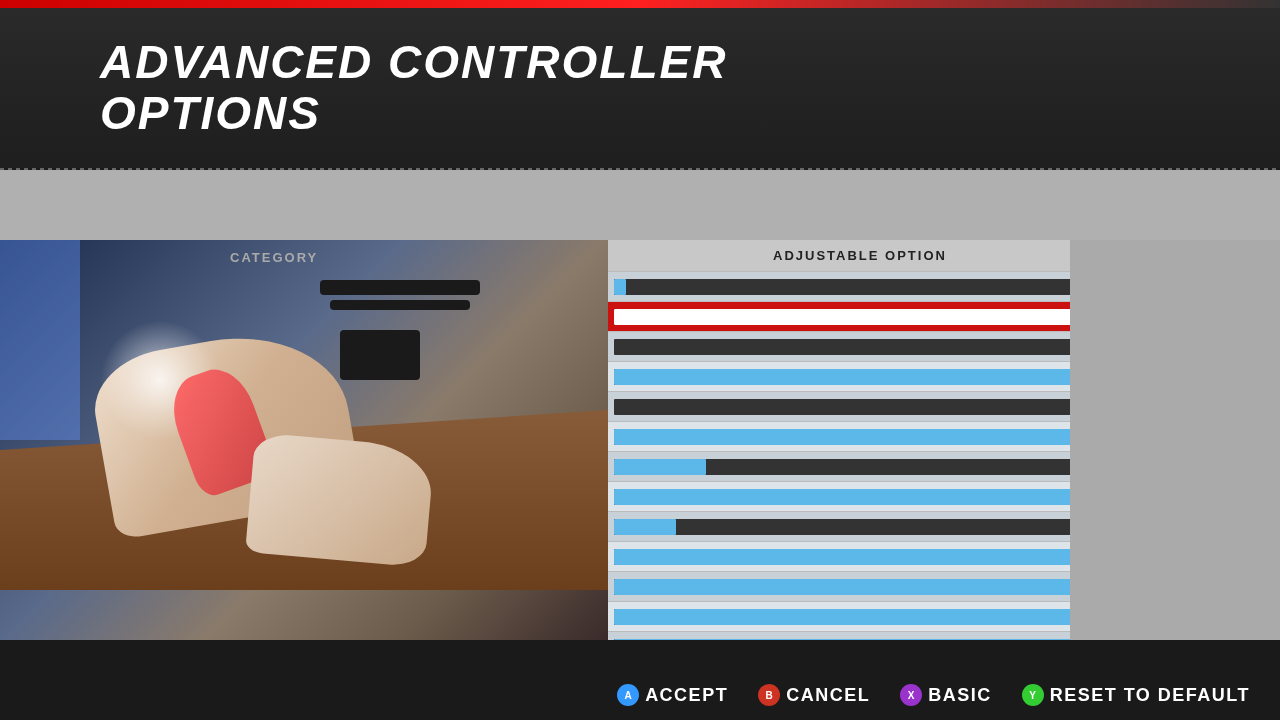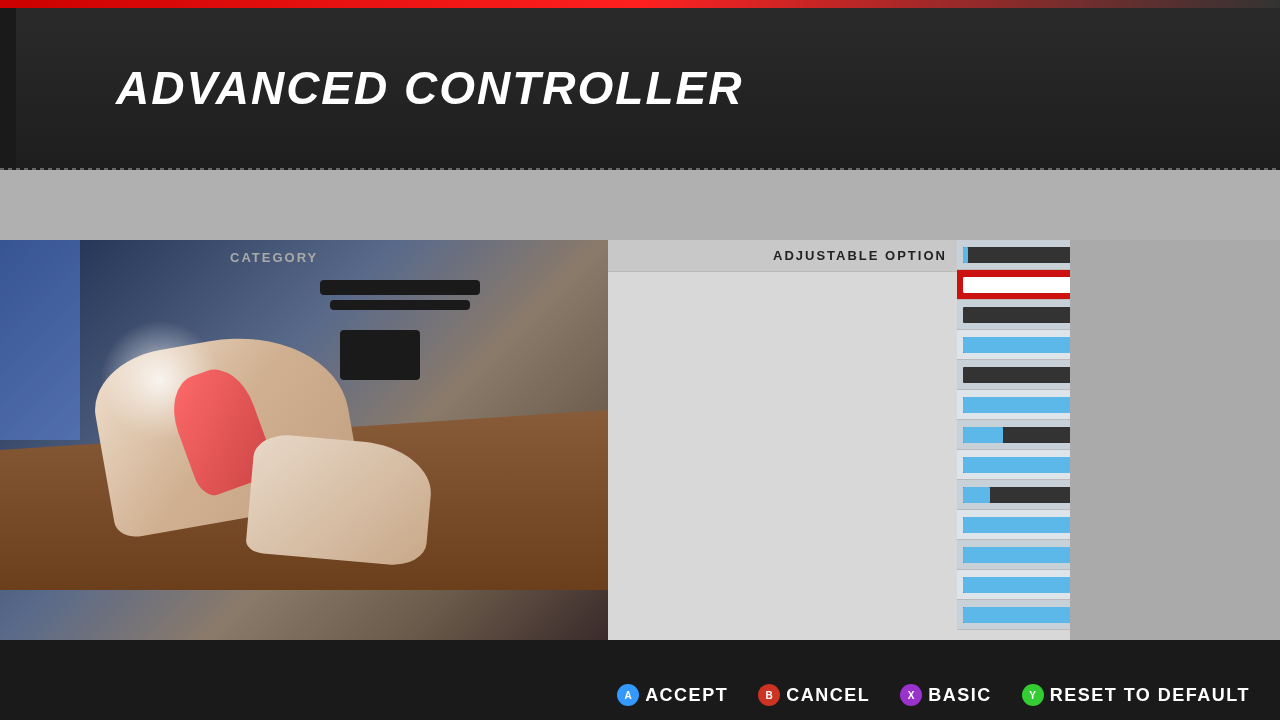--- a/index.html
+++ b/index.html
@@ -21,21 +21,21 @@
       right: 0;
       height: 8px;
       background: linear-gradient(to right, #cc0000, #ff2020, #333);
       z-index: 10;
     }
 
     
     .header {
       position: absolute;
       top: 8px;
-      left: 16px;
+      left: 0;
       right: 0;
       height: 160px;
       background: linear-gradient(to bottom, #2a2a2a, #1e1e1e);
       z-index: 5;
       display: flex;
       align-items: center;
       padding-left: 100px;
     }
 
     .header-title {
@@ -129,21 +129,21 @@
 
     
     .right-panel {
       position: absolute;
       top: 240px;
       left: 608px;
       right: 0;
       height: 400px;
       background: #d8d8d8;
       display: flex;
-      flex-direction: row;
+      flex-direction: column;
     }
 
     .adjustable-header {
       padding: 5px 10px 5px 165px;
       font-size: 13px;
       font-weight: bold;
       letter-spacing: 2px;
       color: #222;
       text-transform: uppercase;
       background: #c8c8c8;
@@ -335,20 +335,21 @@
 </head>
 <body>
 
 <div class="top-bar"></div>
 
 <div class="header-dots"></div>
 
 <div class="header">
   <div class="header-title">
     <span>ADVANCED CONTROLLER</span><br>
+    <span>OPTIONS</span>
   </div>
 </div>
 
 <div class="separator"></div>
 
 <div class="gray-band"></div>
 
 <div class="category-label">CATEGORY</div>
 
 <div class="video-area">

